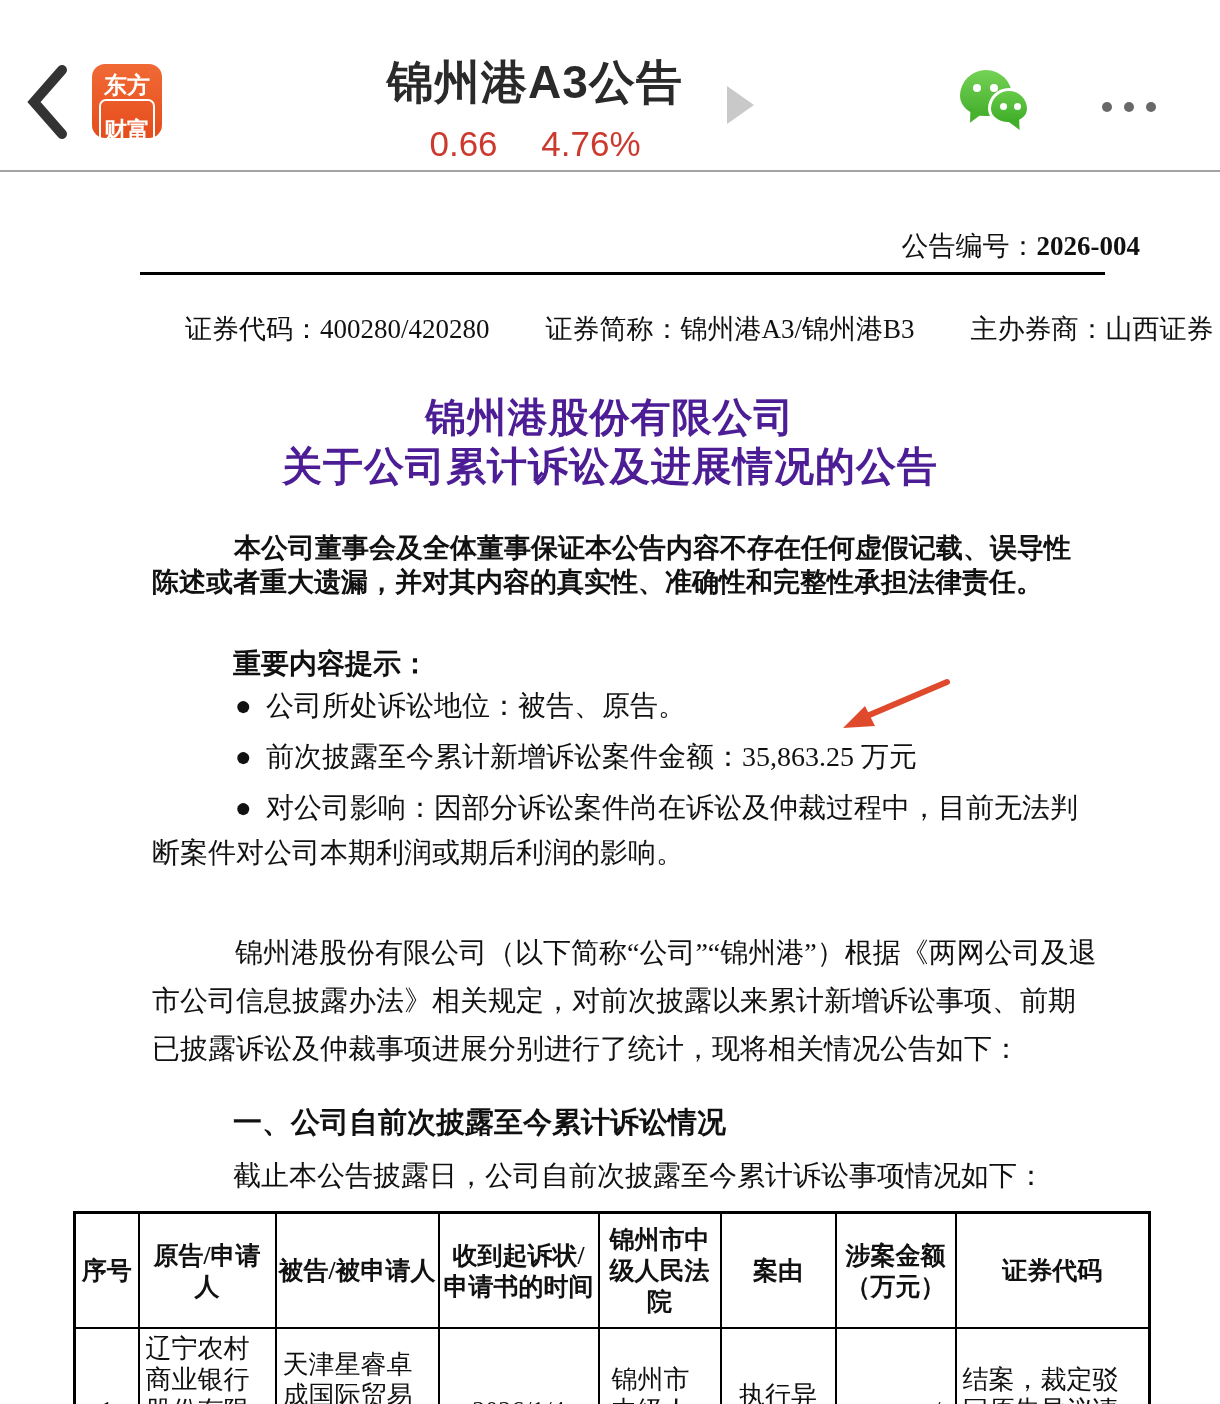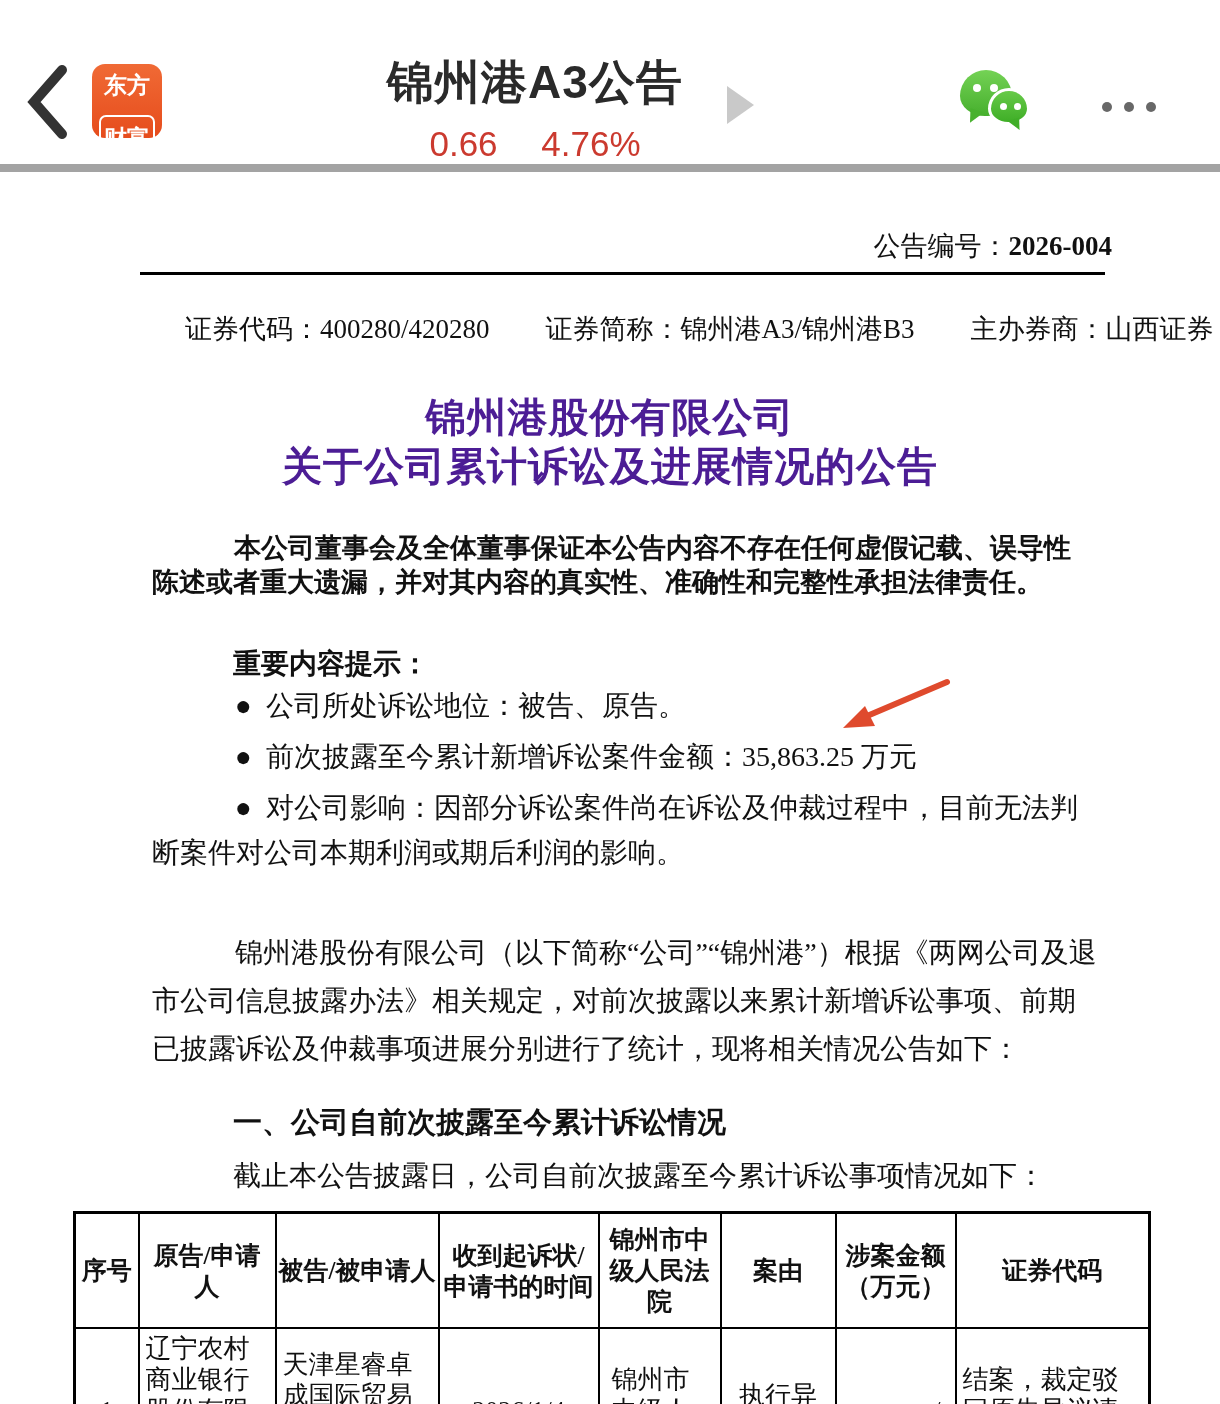--- a/index.html
+++ b/index.html
@@ -9,27 +9,27 @@
     background:#fff; font-family:"Liberation Serif", serif; color:#111;
   }
   
   .rem { position:absolute; }
   .rem-orange { left:180px; top:-10px; width:40px; height:22px; border-radius:10px;
     background:linear-gradient(180deg,#f4764a,#e9512a); }
   .rem-lightbox { left:928px; top:0; width:26px; height:8px; background:#e9e9e9; border-radius:2px; }
   .rem-dot { top:0; width:10px; height:7px; background:#b5b5b5; border-radius:1px; }
   .rem-darkbar { left:1071px; top:0; width:64px; height:5px; background:#8b8b8b; }
   
-  .header { position:relative; height:172px; background:#fff; border-bottom:8px solid #a3a3a3;
+  .header { position:relative; height:172px; background:#fff; border-bottom:2px solid #a3a3a3;
     font-family:"Liberation Sans", sans-serif; }
   .back { position:absolute; left:26px; top:64px; width:44px; height:76px; cursor:pointer; }
   .logo { position:absolute; left:92px; top:64px; width:70px; height:74px; border-radius:13px;
     background:linear-gradient(180deg,#f06a35,#e64c1c); color:#fff; text-align:center;
     font-weight:bold; font-size:23px; line-height:28px; padding-top:7px; }
-  .logo .l2 { display:inline-block; border:2px solid #fff; border-radius:7px; padding:8px 3px; line-height:26px;margin-top:16px; }
+  .logo .l2 { display:inline-block; border:2px solid #fff; border-radius:7px; padding:16px 3px; line-height:26px; }
   .titlebox { position:absolute; left:300px; top:52px; width:470px; text-align:center; }
   .title { font-size:46px; font-weight:600; color:#2a2a2a; letter-spacing:1px; }
   .price { margin-top:10px; font-size:35px; color:#cb3a2f; }
   .price .chg { margin-left:34px; }
   .play { position:absolute; left:727px; top:86px; width:0; height:0;
     border-left:27px solid #c9c9c9; border-top:19px solid transparent; border-bottom:19px solid transparent; }
   .wechat { position:absolute; left:960px; top:70px; width:80px; height:66px; cursor:pointer; }
   .wx-b { position:absolute; left:0; top:0; width:52px; height:46px;
     background:linear-gradient(180deg,#74d255,#46af2d); border-radius:50% 50% 48% 48% / 56% 56% 44% 44%; }
   .wx-b:after { content:""; position:absolute; left:8px; bottom:-8px; width:0; height:0;
@@ -39,21 +39,21 @@
     background:linear-gradient(180deg,#67ca49,#3fae27); border:3px solid #fff;
     border-radius:50% 50% 48% 48% / 56% 56% 44% 44%; }
   .wx-s:after { content:""; position:absolute; right:6px; bottom:-9px; width:0; height:0;
     border-top:12px solid #40ae28; border-right:3px solid transparent; border-left:9px solid transparent;
     transform:rotate(-16deg); }
   .eye { position:absolute; width:7px; height:7px; background:#fff; border-radius:50%; }
   .more { position:absolute; left:1102px; top:98px; width:70px; height:24px; cursor:pointer; }
   .more i { display:inline-block; width:10px; height:10px; border-radius:50%; background:#686868; margin-right:12px; }
   
   .doc { position:relative; font-family:"Liberation Serif", serif; }
-  .notice { margin-top:56px; text-align:right; padding-right:108px; font-size:27px; }
+  .notice { margin-top:56px; text-align:right; padding-right:80px; font-size:27px; }
   .notice b { font-weight:bold; }
   .rule { margin:8px 115px 0 140px; border-top:3px solid #000; }
   .meta { display:flex; margin-left:185px; margin-top:36px; font-size:27px; gap:56px; white-space:nowrap; }
   .doc-title { margin-top:46px; text-align:center; color:#4c1d95; font-weight:bold;
     font-size:40px; line-height:49px; letter-spacing:1px; }
   .disclaimer { margin:40px 140px 0 152px; font-size:27px; line-height:34px; font-weight:bold; text-indent:82px; }
   .important { margin-top:46px; margin-left:233px; font-size:28px; font-weight:bold; }
   .bullet { margin:0 140px 6px 152px; font-size:28px; line-height:45px; text-indent:83px; white-space:pre-wrap; }
   .bullet:first-of-type { margin-top:22px; }
   .para { margin:54px 118px 0 152px; font-size:28px; line-height:48px; text-indent:83px; }

